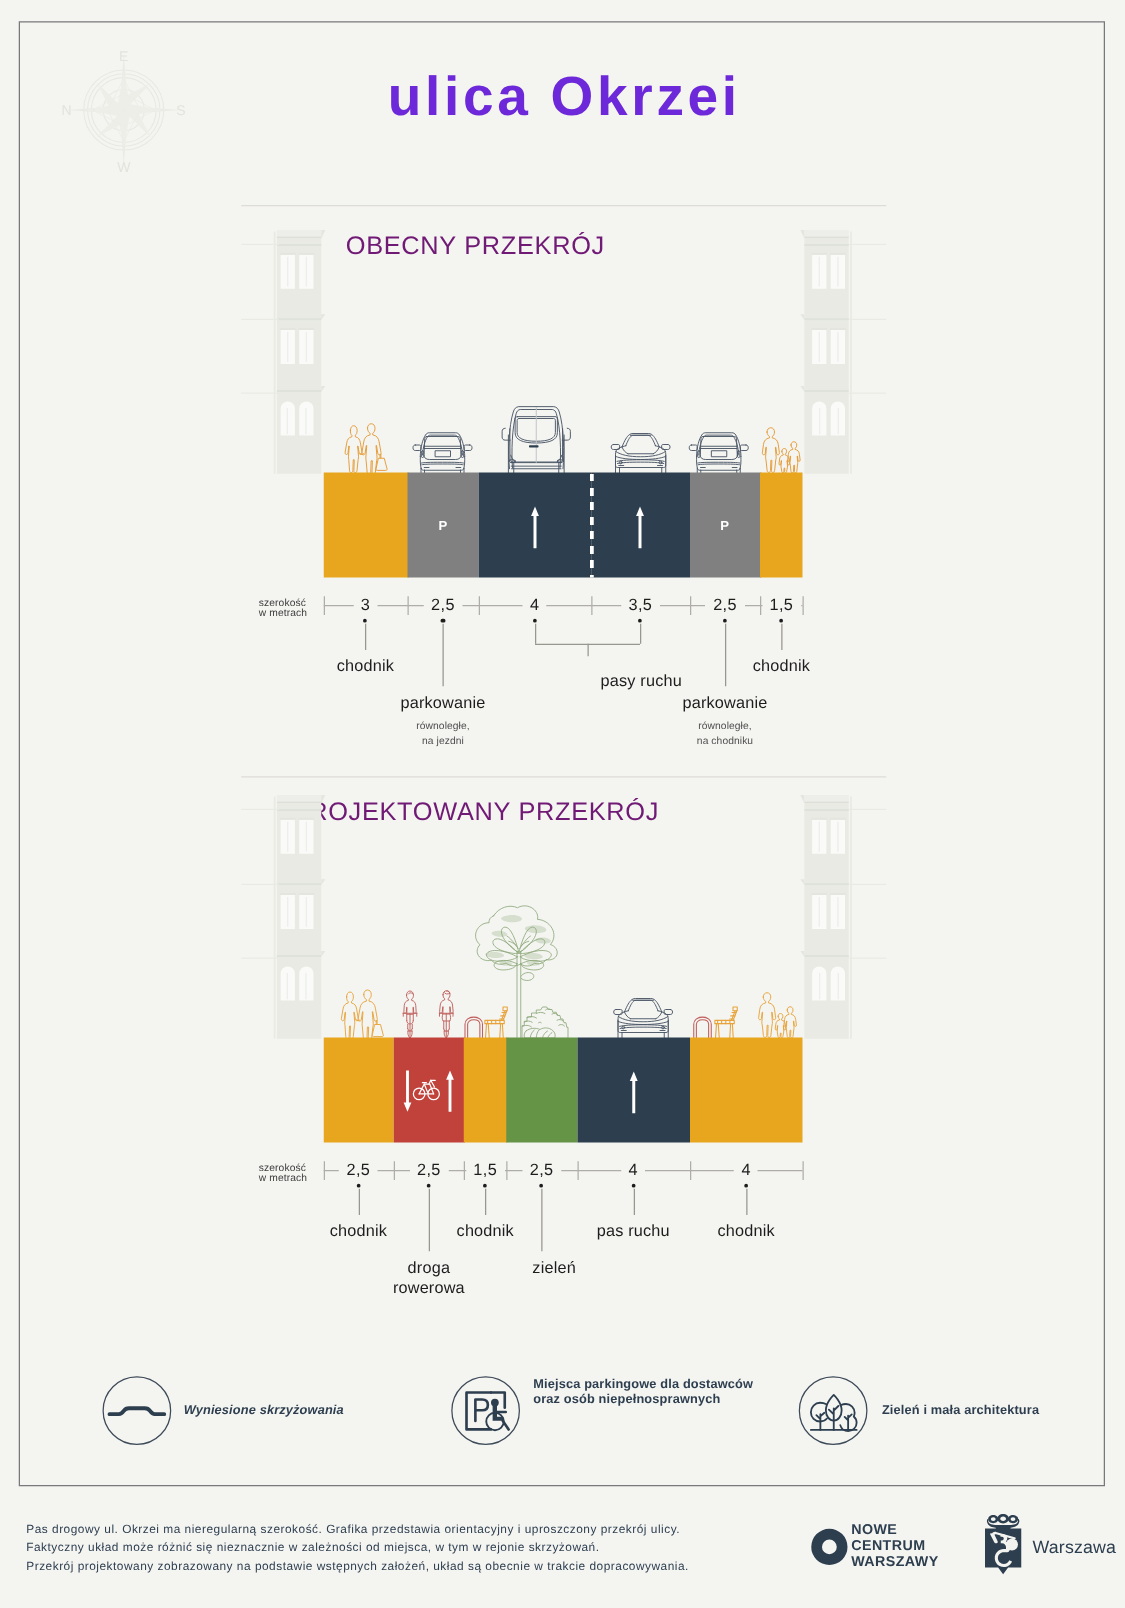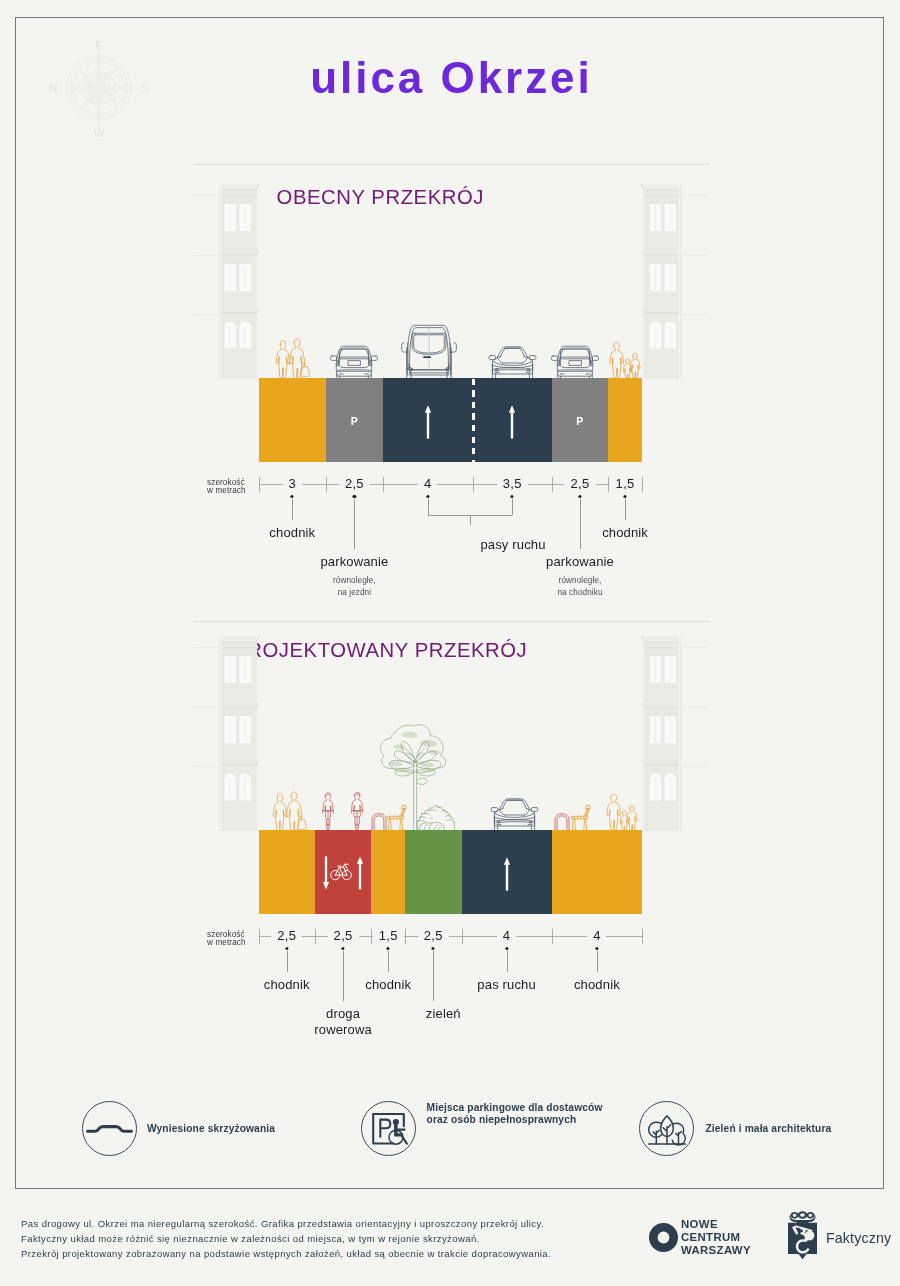--- a/index.html
+++ b/index.html
@@ -595,21 +595,21 @@
 <div class="dot" style="left:506.6px;top:946.5px;"></div>
 <div class="lead" style="left:506.6px;top:950.5px;height:21.5px;"></div>
 <div class="colab" style="left:506.6px;top:977.0px;">pas ruchu</div>
 <div class="dot" style="left:596.9px;top:946.5px;"></div>
 <div class="lead" style="left:596.9px;top:950.5px;height:21.5px;"></div>
 <div class="colab" style="left:596.9px;top:977.0px;">chodnik</div>
 <div class="legcirc" style="left:82px;top:1101.0px;"></div>
 <svg style="position:absolute;left:86px;top:1123.5px;" width="47" height="9" viewBox="0 0 47 9">
 <path d="M1.6 7.3 L9.2 7.3 C11.0 7.3 11.8 6.4 13.0 4.7 C13.9 3.4 15.0 2.6 17.2 2.6 L29.8 2.6 C32.0 2.6 33.1 3.4 34.0 4.7 C35.2 6.4 36.0 7.3 37.8 7.3 L45.4 7.3" fill="none" stroke="#2d3e4f" stroke-width="3.1" stroke-linecap="round" stroke-linejoin="round"></path>
     </svg>
-<div class="legtxt" style="left:147px;top:1123.3px;">Wyniesione skrzyżowania</div>
+<div class="legtxt" style="left:147px;top:1123.3px;font-style:italic;">Wyniesione skrzyżowania</div>
 <div class="legcirc" style="left:360.5px;top:1101.0px;"></div>
 <svg style="position:absolute;left:370.5px;top:1110.8px;" width="38" height="34" viewBox="0 0 38 34">
 <g fill="none" stroke="#2d3e4f" stroke-width="2.1" stroke-linecap="round" stroke-linejoin="round">
 <path d="M21.8 3.0 L32.8 3.0 L32.8 15.2"></path>
 <path d="M21.8 32.5 L2.2 32.5 L2.2 3.0 L21.8 3.0"></path>
 <path d="M9.3 25.8 L9.3 8.6 L14.8 8.6 C17.6 8.6 19.3 10.3 19.3 12.9 C19.3 15.5 17.6 17.2 14.8 17.2 L9.3 17.2"></path>
 <path d="M26.6 18.6 L33.6 18.6"></path>
 <path d="M31.2 25.6 L35.9 32.6"></path>
 </g>
 <path d="M23.1 13.8 L26.6 13.8 L26.6 22.3 L31.6 22.3 L31.6 25.6 L23.1 25.6 Z" fill="#2d3e4f"></path>
@@ -650,14 +650,14 @@
 <path d="M2.0 11.8 L31.0 11.8 L31.0 43.0 L20.5 43.0 L16.5 48.3 L12.5 43.0 L2.0 43.0 Z"></path>
 </g>
 <g fill="#f2f2ef">
 <path d="M7.6 15.8 C7.6 15.8 8.6 14.2 10.6 14.5 L11.4 16.2 C10.6 16.1 10.0 16.3 9.6 16.8 L12.0 21.8 C12.5 22.7 12.1 23.4 11.2 23.5 C10.3 23.6 9.6 23.2 9.2 22.3 L6.2 16.6 C5.9 15.9 6.6 15.4 7.6 15.8 Z"></path>
 <path d="M10.1 14.4 L25.8 18.7 C26.6 18.9 26.9 19.6 26.3 20.1 C25.8 20.5 25.0 20.5 24.3 20.2 L9.4 16.0 Z"></path>
 <path d="M16.6 16.4 C18.4 16.4 19.8 17.8 19.8 19.6 C19.8 20.6 19.4 21.4 18.7 22.0 C20.4 23.0 21.3 24.8 21.3 26.8 L21.3 29.4 C21.3 30.2 20.8 30.7 20.0 30.7 L17.0 30.7 C14.4 30.7 12.3 32.8 12.3 35.4 C12.3 38.0 14.4 40.1 17.0 40.1 C19.0 40.1 20.7 38.9 21.4 37.1 L23.6 38.1 C22.6 40.8 20.0 42.6 17.0 42.6 C13.0 42.6 9.8 39.4 9.8 35.4 C9.8 31.4 13.0 28.2 17.0 28.2 L18.8 28.2 L18.8 26.8 C18.8 25.0 17.4 23.6 15.6 23.6 L14.6 23.6 L14.6 21.3 L15.6 21.3 C16.4 21.3 17.0 20.6 17.0 19.8 C17.0 19.0 16.4 18.4 15.6 18.4 L14.4 18.4 L14.4 16.4 Z"></path>
 <circle cx="23.6" cy="24.6" r="4.8"></circle>
 <path d="M19.6 26.8 C20.8 27.1 21.9 27.8 22.6 28.8 L20.6 30.0 C20.2 29.4 19.6 29.0 18.9 28.8 Z"></path>
 </g>
     </svg>
-<div class="wslbl" style="left:826px;top:1230px;">Faktyczny</div>
+<div class="wslbl" style="left:826px;top:1230px;">Warszawa</div>
 </div>
 
 </body></html>

